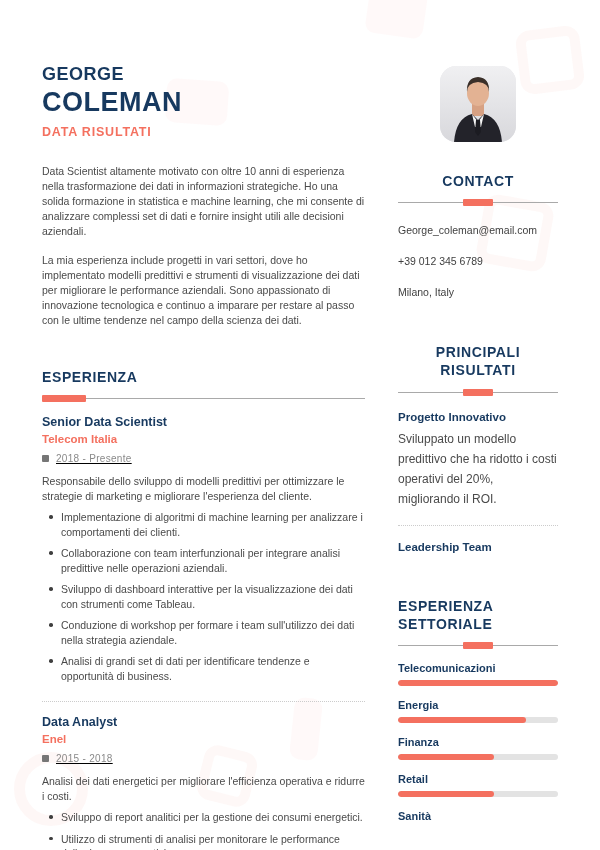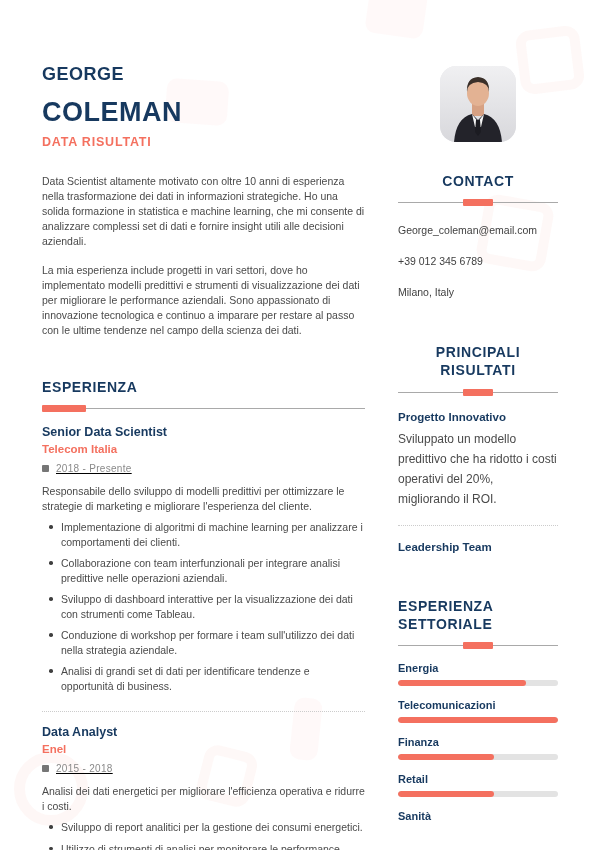--- a/index.html
+++ b/index.html
@@ -14,21 +14,21 @@
   .d-sq{ border:10px solid rgba(244,112,95,0.05); border-radius:14px; }
   .d-ring{ border:11px solid rgba(244,112,95,0.055); border-radius:50%; }
   .d-fill{ background:rgba(244,112,95,0.04); border-radius:10px; }
 
   .content{ position:relative; display:flex; padding:64px 42px 40px 42px; }
   .col-left{ width:323px; margin-right:33px; }
   .col-right{ width:160px; }
 
   
   .name-first{ font-size:18px; font-weight:600; color:#17395f; letter-spacing:.5px; }
-  .name-last{ font-size:27px; font-weight:800; color:#17395f; letter-spacing:.5px; margin-top:12px; }
+  .name-last{ font-size:27px; font-weight:800; color:#17395f; letter-spacing:.5px; margin-top:2px; }
   .role{ font-size:12.5px; font-weight:700; color:#f4705f; letter-spacing:.8px; margin-top:7px; }
 
   
   .summary{ margin-top:25px; }
   .summary p{ font-size:10.5px; line-height:15px; color:#4a4a4a; }
   .summary p + p{ margin-top:14px; }
 
   
   .sec-title{ font-size:14px; font-weight:800; color:#17395f; letter-spacing:.6px; line-height:1.3; }
   .sec-title.center{ text-align:center; }
@@ -200,29 +200,29 @@
       </div>
 
       <div class="sector">
         <div class="sec-title">ESPERIENZA SETTORIALE</div>
         <div class="rule center-accent">
           <div class="line"></div>
           <div class="accent"></div>
         </div>
 
         <div class="skill">
+          <div class="skill-label">Telecomunicazioni</div>
+          <div class="skill-track">
+            <div class="skill-fill" style="width: 100%;"></div>
+          </div>
+        </div>
+        <div class="skill">
           <div class="skill-label">Energia</div>
           <div class="skill-track">
             <div class="skill-fill" style="width: 80%;"></div>
-          </div>
-        </div>
-        <div class="skill">
-          <div class="skill-label">Telecomunicazioni</div>
-          <div class="skill-track">
-            <div class="skill-fill" style="width: 100%;"></div>
           </div>
         </div>
         <div class="skill">
           <div class="skill-label">Finanza</div>
           <div class="skill-track">
             <div class="skill-fill" style="width: 60%;"></div>
           </div>
         </div>
         <div class="skill">
           <div class="skill-label">Retail</div>

